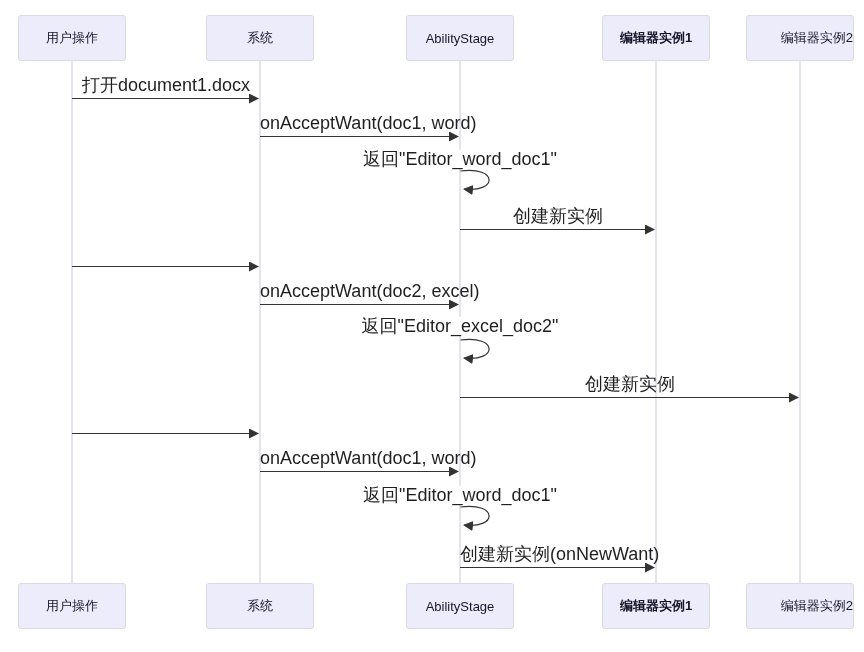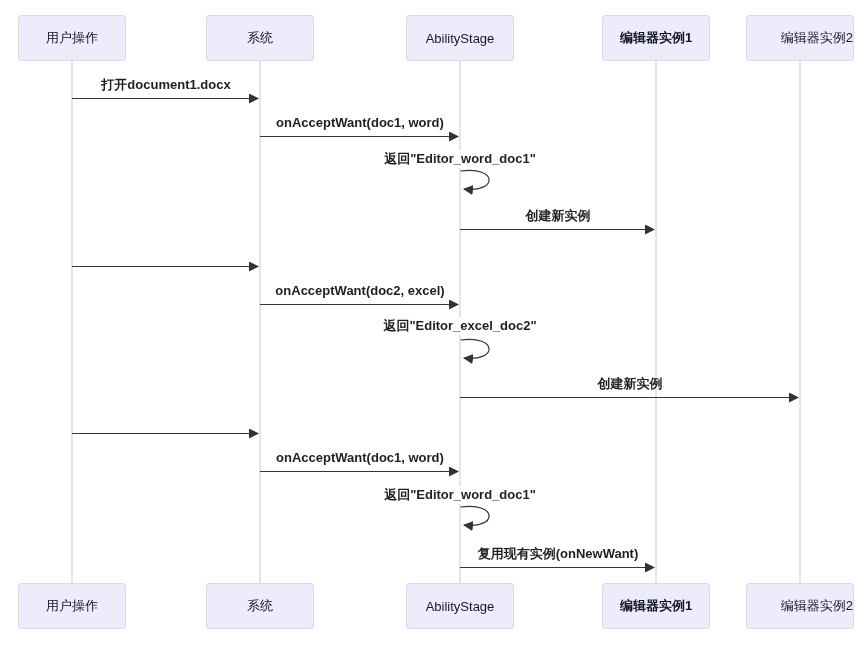--- a/index.html
+++ b/index.html
@@ -38,22 +38,22 @@
   .pb { left: 206px; align-items: center; }
   .pc { left: 406px; }
   .pd { left: 602px; font-weight: bold; }
   .pe { left: 746px; justify-content: flex-end; }
 
   .mlabel {
     position: absolute;
     height: 18px;
     line-height: 18px;
     text-align: center;
-    font-size: 13px;
-    font-weight: 700;
+    font-size: 18px;
+    font-weight: 400;
     color: #1f1f1f;
     z-index: 1;
     white-space: nowrap;
   }
   .selfbg { background: #ffffff; }
 
   .m1  { left: 72px;  width: 188px; top: 76px; }
   .m2  { left: 260px; width: 200px; top: 114px; }
   .m3  { left: 340px; width: 240px; top: 150px; }
   .m4  { left: 460px; width: 196px; top: 207px; }
@@ -132,15 +132,15 @@
 
   <div class="mlabel m1">打开document1.docx</div>
   <div class="mlabel m2">onAcceptWant(doc1, word)</div>
   <div class="mlabel m3 selfbg">返回"Editor_word_doc1"</div>
   <div class="mlabel m4">创建新实例</div>
   <div class="mlabel m6">onAcceptWant(doc2, excel)</div>
   <div class="mlabel m7 selfbg">返回"Editor_excel_doc2"</div>
   <div class="mlabel m8">创建新实例</div>
   <div class="mlabel m10">onAcceptWant(doc1, word)</div>
   <div class="mlabel m11 selfbg">返回"Editor_word_doc1"</div>
-  <div class="mlabel m12">复用现有实例(onNewWant)</div>
+  <div class="mlabel m12">创建新实例(onNewWant)</div>
 
 </div>
 
 </body></html>

